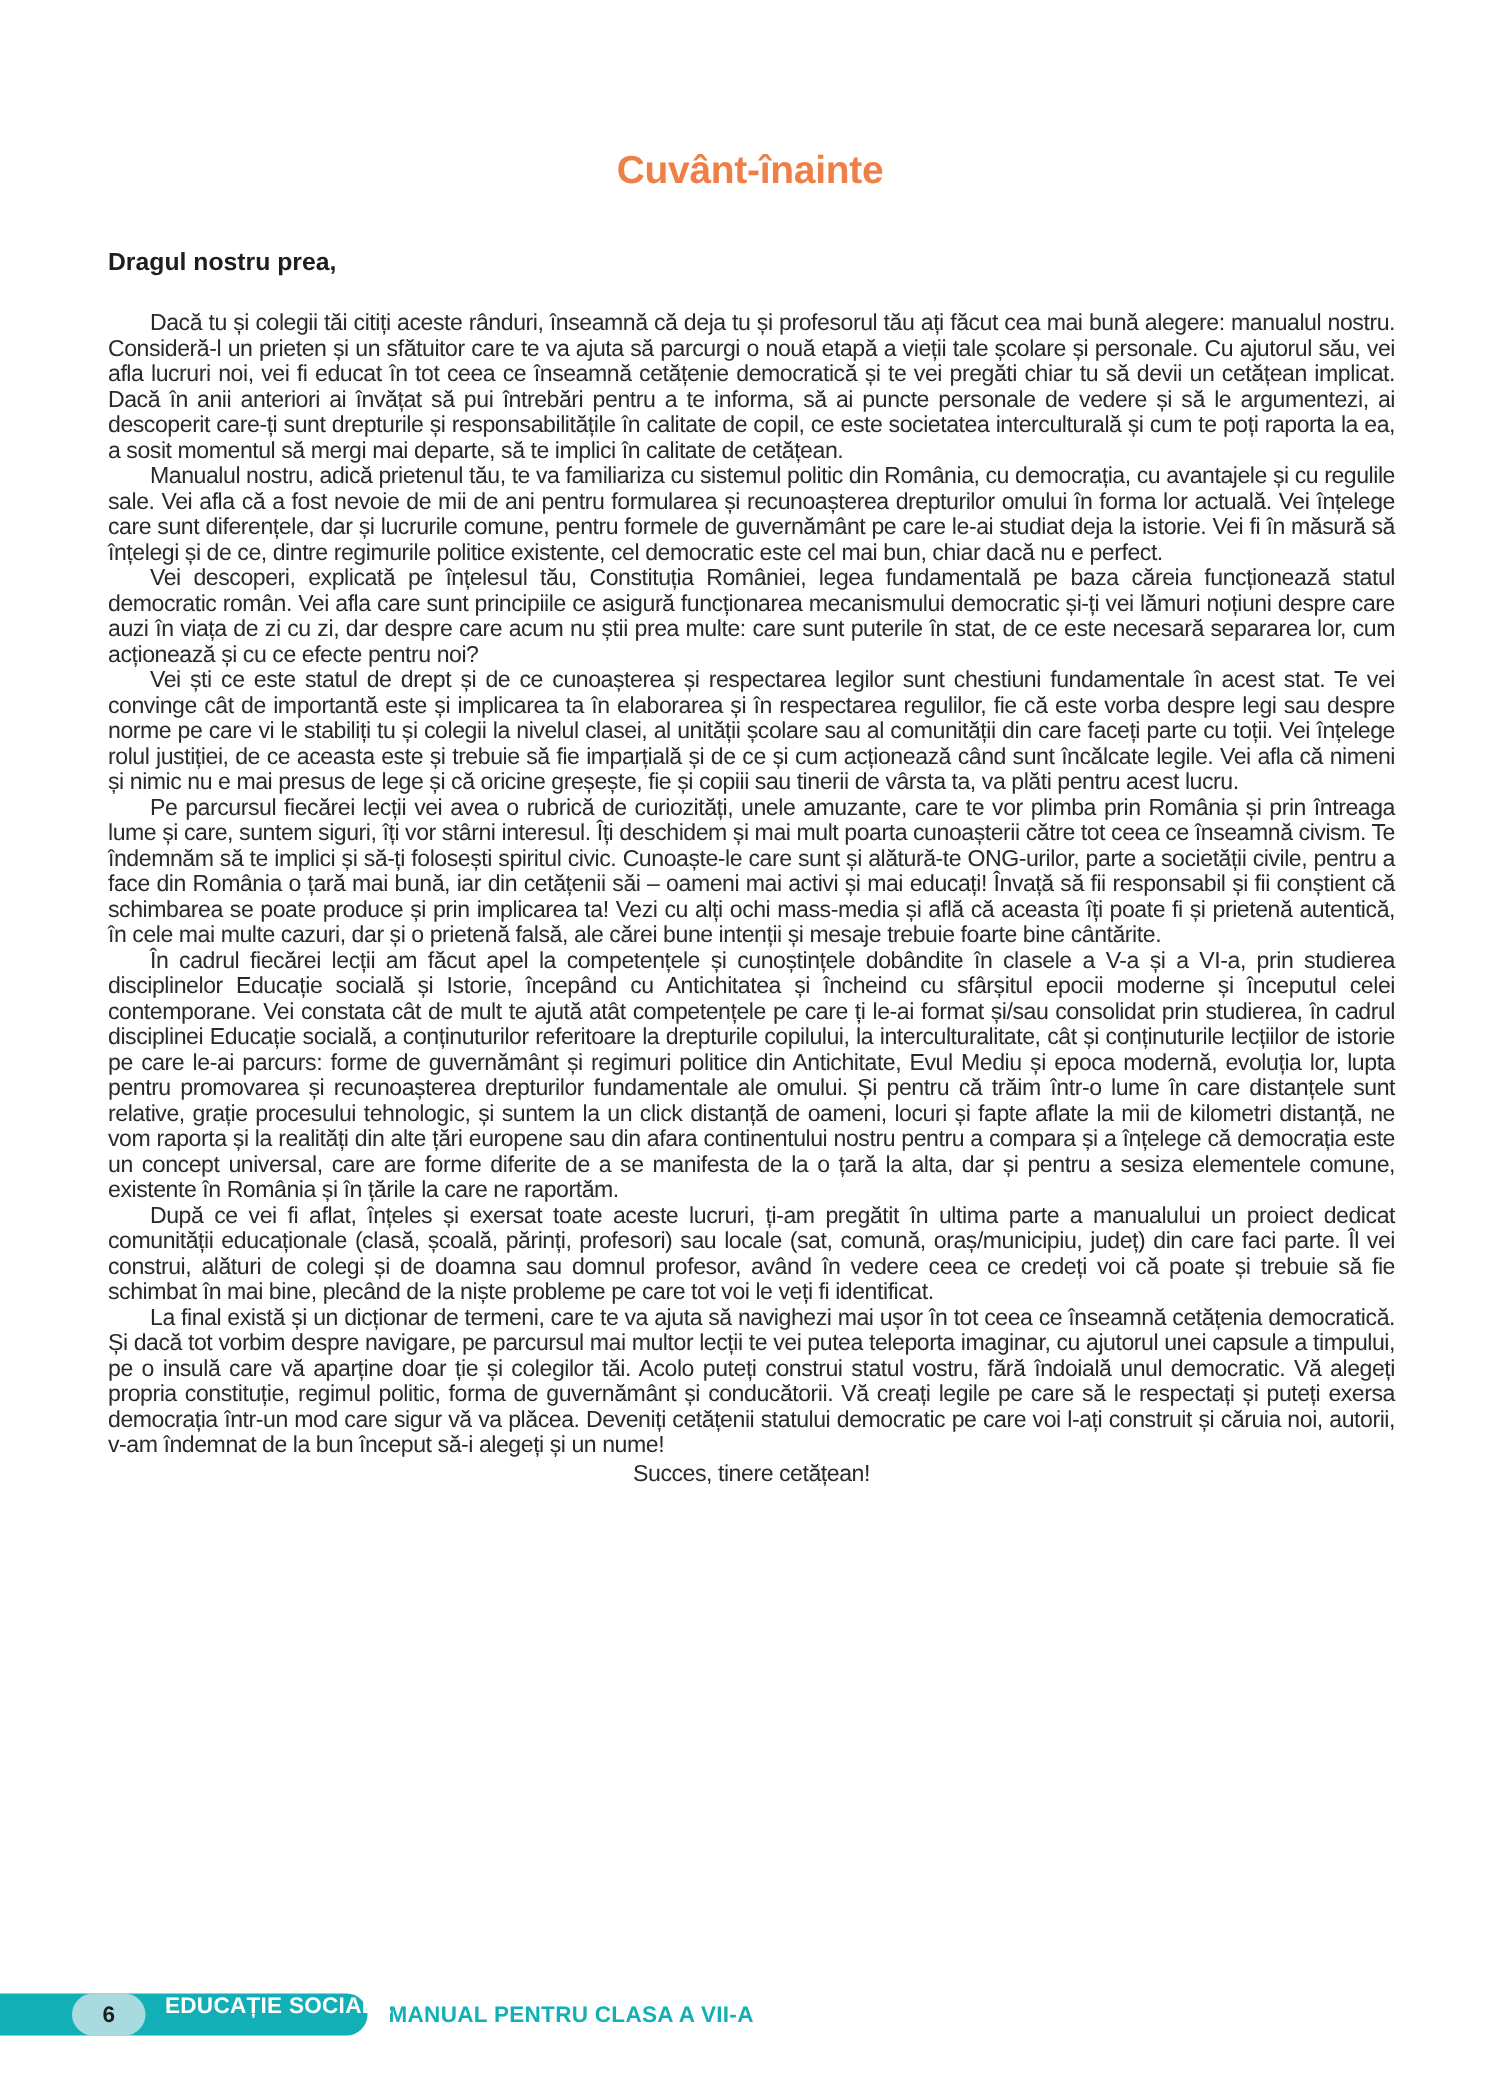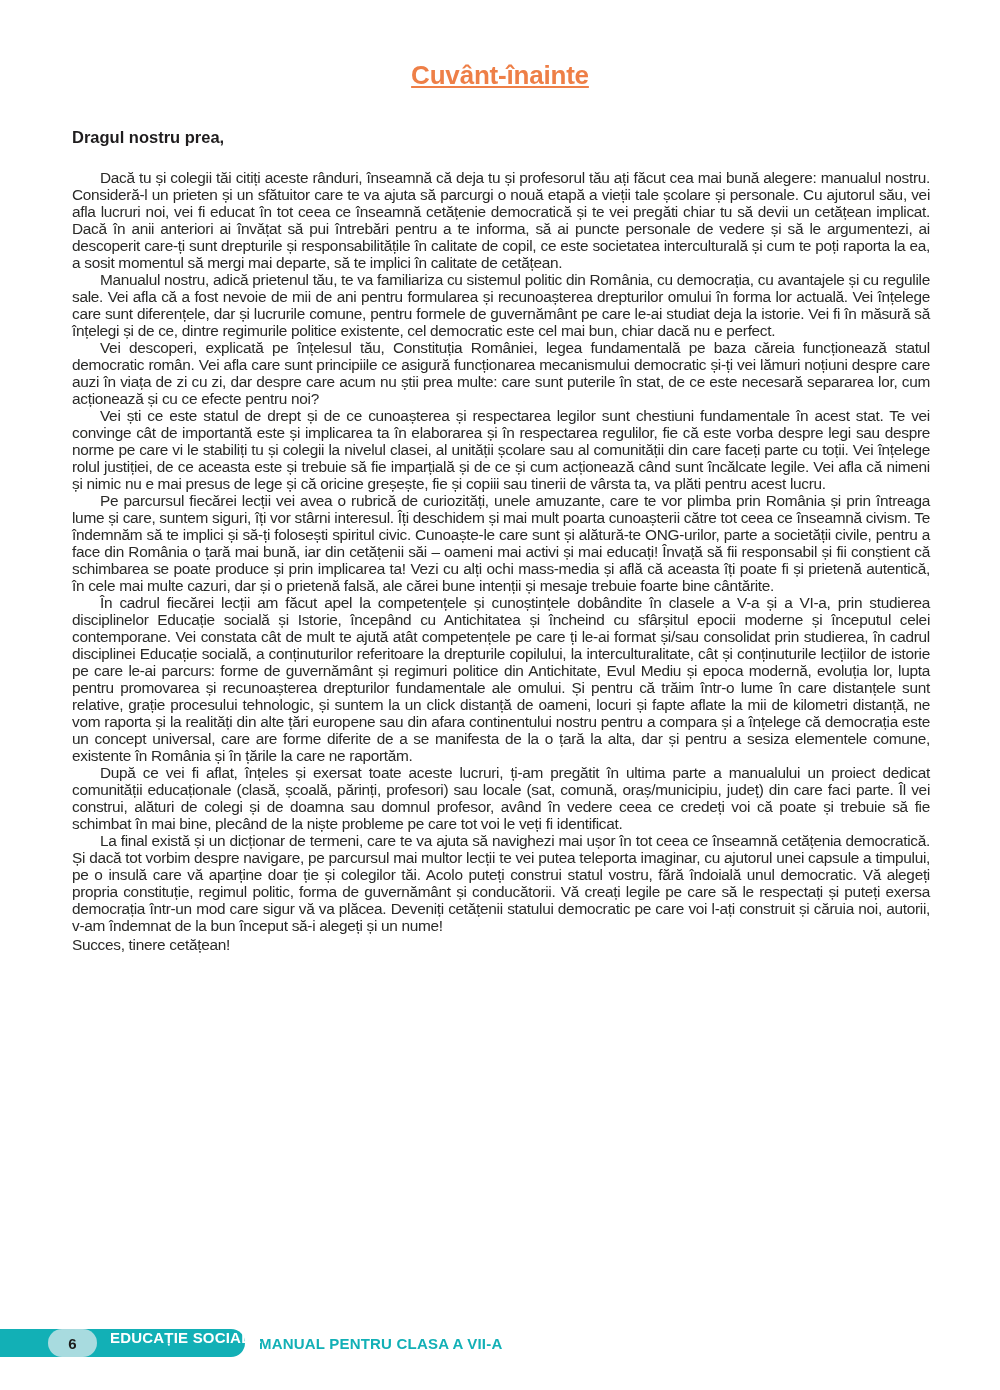--- a/index.html
+++ b/index.html
@@ -13,48 +13,47 @@
   .page {
     position: relative;
     width: 1000px;
     height: 1390px;
     background: #ffffff;
     overflow: hidden;
     font-family: "Liberation Sans", sans-serif;
     color: var(--ink);
   }
   .title {
-    padding-top: 60px;
+    padding-top: 98px;
     text-align: center;
     font-size: 26px;
     font-weight: bold;
     letter-spacing: -0.2px;
     color: var(--accent);
-    text-decoration: underline;
   }
   .content {
     margin: 0 70px 0 72px;
   }
   .salutation {
     margin-top: 37px;
     font-size: 16.5px;
     font-weight: bold;
     color: #1f1d1e;
   }
   .body-text { margin-top: 22px; }
   .body-text p {
     font-size: 15.4px;
     line-height: 17px;
     letter-spacing: -0.3px;
     text-align: justify;
     text-indent: 28px;
     color: var(--ink);
   }
   .signoff {
-    text-align: left;
+    text-align: center;
     font-size: 15.4px;
     line-height: 21.45px;
     letter-spacing: -0.3px;
     color: var(--ink);
   }
   .footer {
     position: absolute;
     left: 0;
     top: 1329px;
     width: 1000px;

